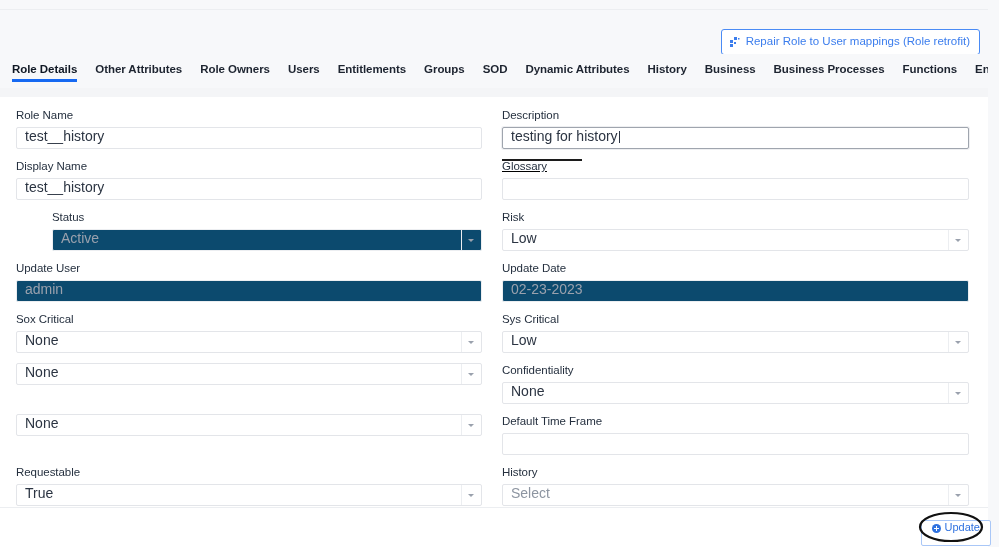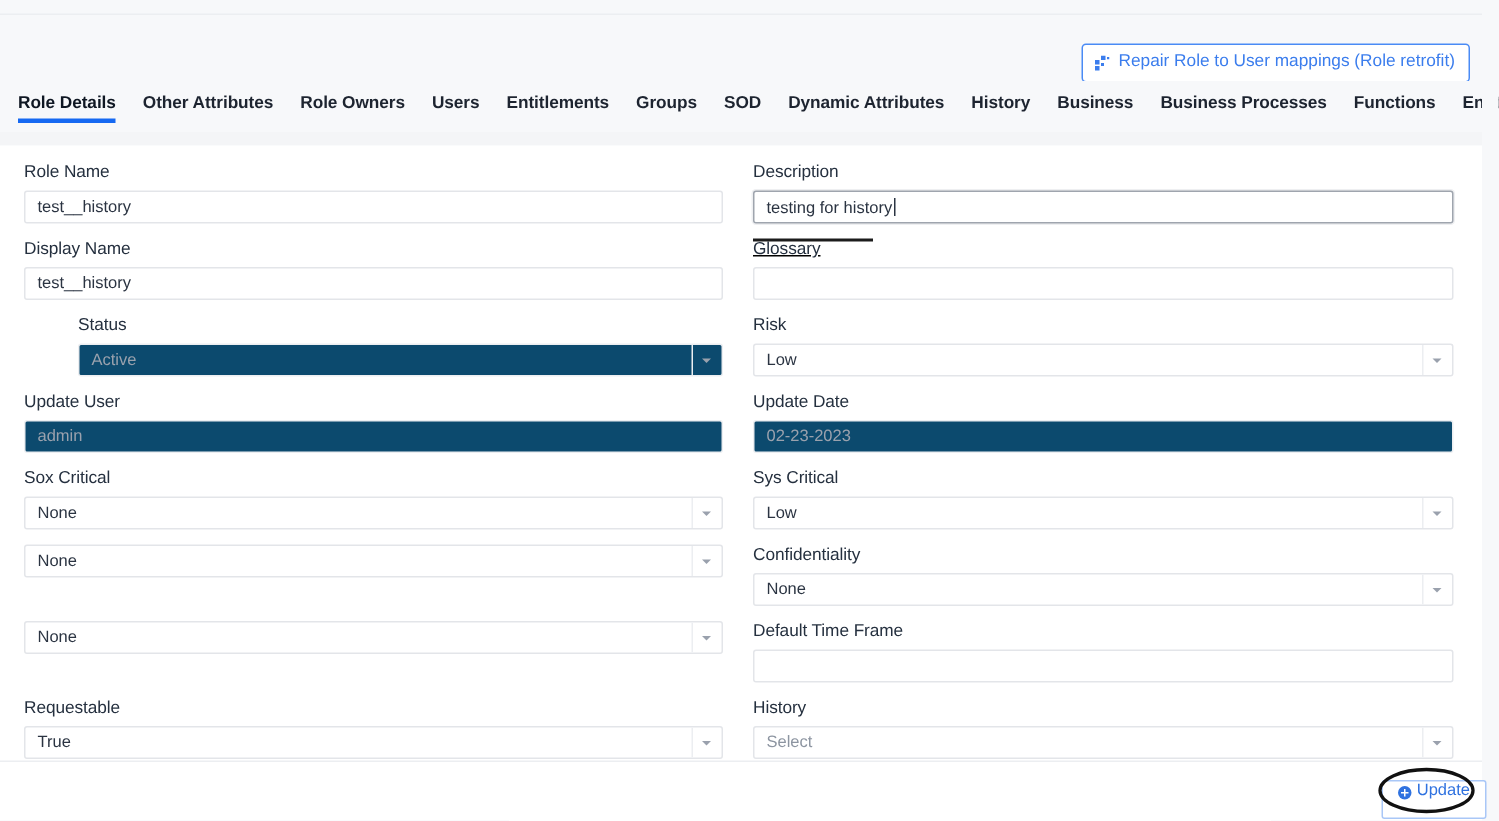--- a/index.html
+++ b/index.html
@@ -121,23 +121,23 @@
     margin-bottom: 5px;
     line-height: 14px;
     letter-spacing: -0.05px;
   }
   .f-control {
     position: relative;
     height: 22px;
     background: #ffffff;
     border: 1px solid #e3e5e9;
     border-radius: 2px;
-    display: flex; align-items: center;
+    display: flex; align-items: flex-start;
     padding: 0 8px;
-    font-size: 11px;
+    font-size: 14px;
     color: #2b3442;
     overflow: hidden;
   }
   .f-control.disabled {
     background: #0c4a6e;
     border-color: #eceef1;
     color: #9aa1ad;
   }
   .f-control.placeholder { color: #8d95a1; }
   .f-control.select { padding-right: 20px; }

